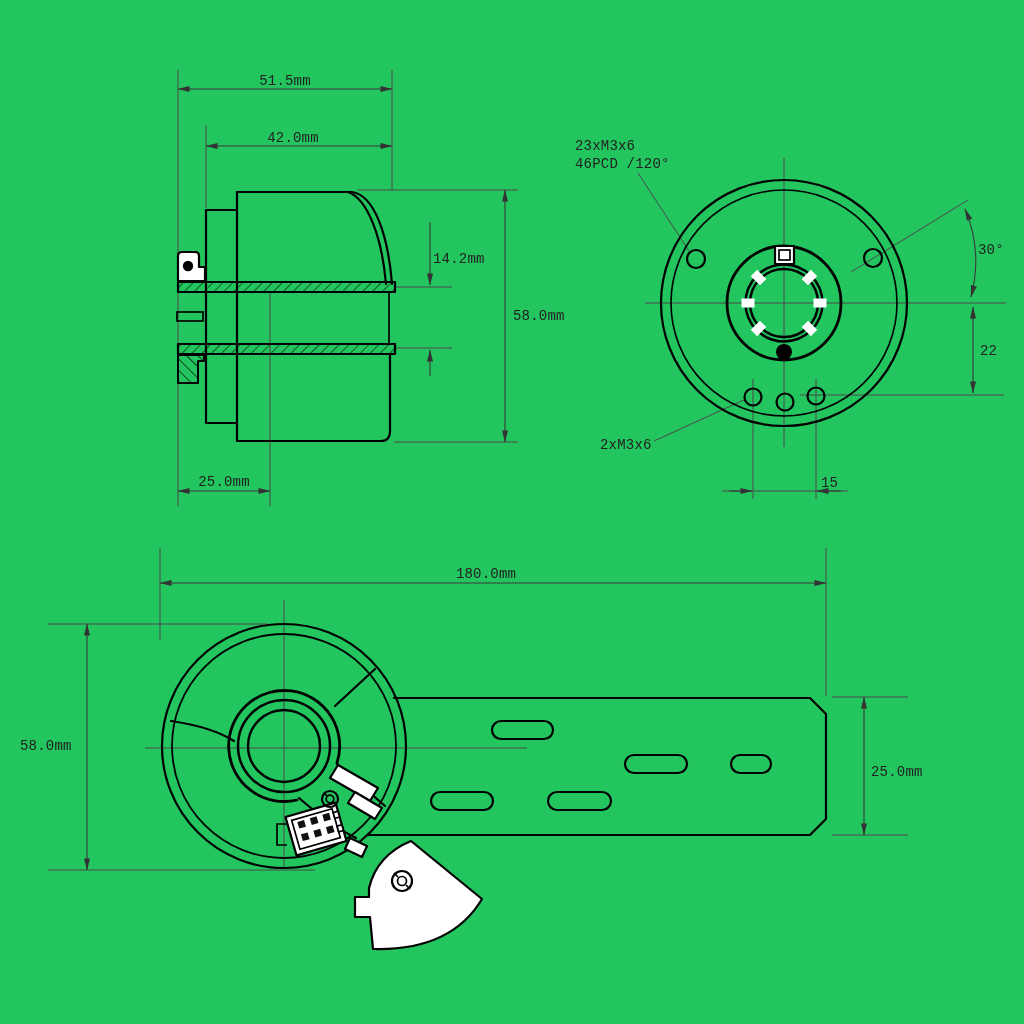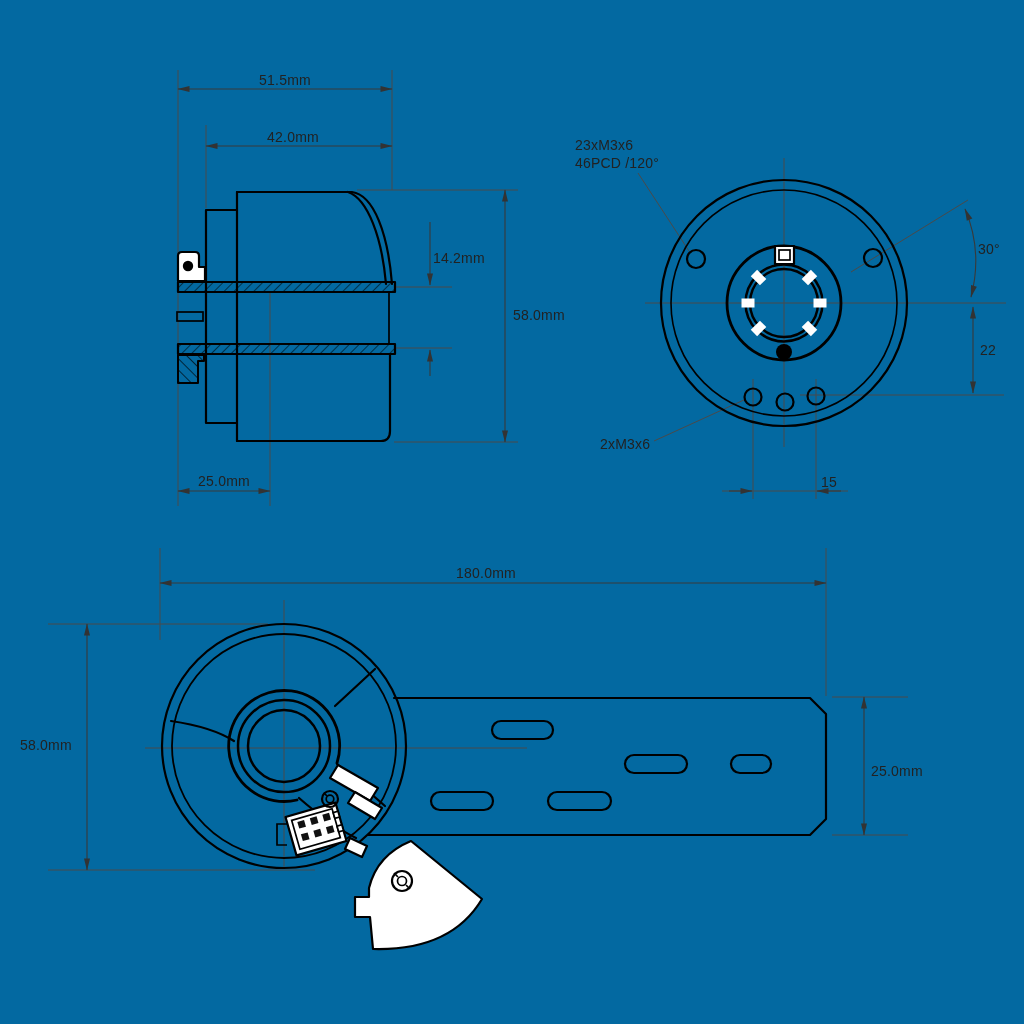--- a/index.html
+++ b/index.html
@@ -1,17 +1,17 @@
 <!DOCTYPE html>
 <html><head>
 <meta charset="utf-8">
 <style>
   html,body{margin:0;padding:0;background:#ffffff;}
-  .page{width:1024px;height:1024px;background:#0369a1;position:relative;overflow:hidden;
-        font-family:Liberation Sans, sans-serif;}
+  .page{width:1024px;height:1024px;background:#22c55e;position:relative;overflow:hidden;
+        font-family:Liberation Mono, monospace;}
   svg{display:block;}
   .p  {stroke:#000;stroke-width:2.2;fill:none;stroke-linecap:round;stroke-linejoin:round;}
   .p3 {stroke:#000;stroke-width:2.8;fill:none;stroke-linecap:round;}
   .p25{stroke:#000;stroke-width:2.5;fill:none;}
   .pt {stroke:#000;stroke-width:1.7;fill:none;}
   .pw {stroke:#000;stroke-width:2.2;fill:#fff;stroke-linejoin:round;}
   .pw17{stroke:#000;stroke-width:1.7;fill:#fff;}
   .t  {stroke:#4a4a4a;stroke-width:1;fill:none;}
   .dim{stroke:#3a3a3a;stroke-width:1.1;fill:none;}
   .txt{fill:#222;font-size:14px;letter-spacing:.2px;}

